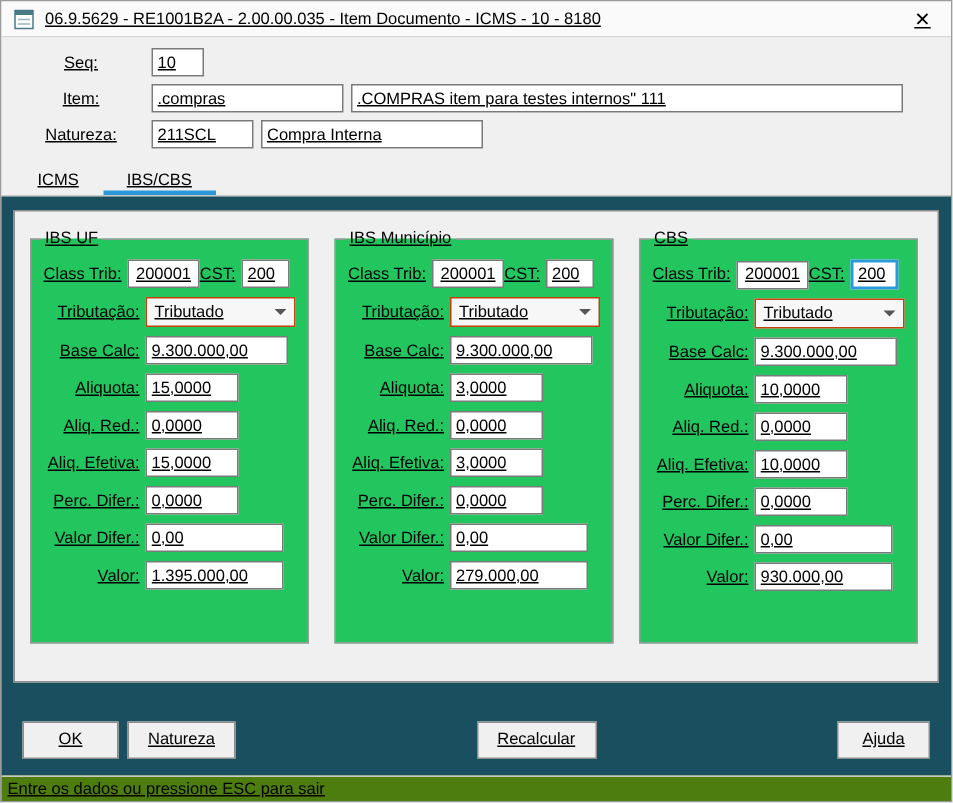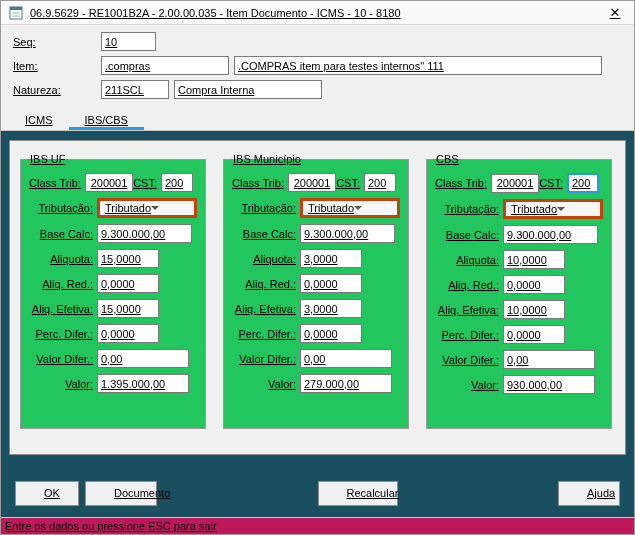--- a/index.html
+++ b/index.html
@@ -15,23 +15,23 @@
 
   
   .titlebar { height:24px; flex:0 0 24px; background:#fafafa; border-bottom:1px solid #d6d6d6; display:flex; align-items:center; padding:0 8px; }
   .app-icon { width:14px; height:14px; flex:0 0 14px; }
   .title-text { flex:1; margin-left:7px; font-size:11px; white-space:nowrap; overflow:hidden; }
   .close-btn { width:22px; height:22px; border:none; background:transparent; font-size:13px; line-height:22px; text-align:center; padding:0; cursor:default; font-family:inherit; }
 
   
   .form-area { flex:0 0 80px; padding:7px 12px 0 12px; background:#f0f0f0; }
   .form-row { display:flex; align-items:center; margin-bottom:5px; }
-  .form-label { width:88px; text-align:left; padding-right:6px; white-space:nowrap; }
+  .form-label { width:88px; text-align:center; padding-right:6px; white-space:nowrap; }
   input { height:19px; border:1px solid #7a7a7a; background:#fff; font-family:inherit; font-size:11px; padding:0 3px; }
-  .in-seq { width:55px; }
+  .in-seq { width:35px; }
   .in-item-code { width:128px; margin-right:5px; }
   .in-item-desc { width:368px; }
   .in-nat-code { width:68px; margin-right:5px; }
   .in-nat-desc { width:148px; }
 
   
   .tabs { flex:0 0 26px; display:flex; align-items:flex-end; padding-left:8px; background:#f0f0f0; border-bottom:1px solid #c9c9c9; }
   .tab { padding:5px 16px 4px 16px; cursor:default; position:relative; }
   .tab.active { border-bottom:3px solid #2b9ad8; padding-bottom:1px; }
 
@@ -45,34 +45,34 @@
   .g-label { width:70px; text-align:right; padding-right:4px; white-space:nowrap; }
   .lbl-ct { width:58px; }
   .lbl-cst { width:28px; }
   .in-ct { width:48px;text-align:center; }
   .in-cst { width:32px; }
   .in-cst.focused { border:2px solid #2b9ad8; height:20px; }
   .in-base { width:95px; }
   .in-num { width:62px; }
   .in-valor { width:92px; }
 
-  .select { width:100px; height:20px; border:3px solid #c2410c; background:#f7f7f7; display:flex; align-items:center; justify-content:flex-start; padding:0 5px; cursor:default; }
+  .select { width:100px; height:20px; border:1px solid #c2410c; background:#f7f7f7; display:flex; align-items:center; justify-content:space-between; padding:0 5px; cursor:default; }
   .select .chev { width:0; height:0; border-left:4px solid transparent; border-right:4px solid transparent; border-top:4px solid #555; }
 
   
   .button-bar { margin-top:auto; flex:0 0 38px; display:flex; align-items:center; padding:0 14px 10px 14px; gap:6px; }
-  .btn { height:25px; background:#f0f0f0; border:1px solid #8d8d8d; font-family:inherit; font-size:11px; padding:0 28px; cursor:default; }
+  .btn { height:25px; background:#f0f0f0; border:1px solid #8d8d8d; font-family:inherit; font-size:11px; padding:0 10px; cursor:default; }
   .btn-ok { width:64px; }
   .btn-cancel { width:72px; }
   .btn-recalc { width:80px; }
   .btn-help { width:62px; }
   .spacer { flex:1; }
 
   
-  .statusbar { flex:0 0 17px; background:#be185d; border-top:1px solid #c9c9c9; padding:2px 4px 0 4px; overflow:hidden; white-space:nowrap; }
+  .statusbar { flex:0 0 17px; background:#4d7c0f; border-top:1px solid #c9c9c9; padding:2px 4px 0 4px; overflow:hidden; white-space:nowrap; }
 </style>
 </head>
 <body>
 
 <div class="window">
 
   <div class="titlebar">
     <svg class="app-icon" viewBox="0 0 14 14">
       <rect x="1" y="1" width="12" height="12" fill="#ffffff" stroke="#4a7a8a" stroke-width="1"></rect>
       <rect x="1" y="1" width="12" height="3" fill="#4a7a8a"></rect>
@@ -240,21 +240,21 @@
         <div class="g-row">
           <span class="g-label">Valor:</span>
           <input class="in-valor" value="930.000,00" style="">
         </div>
       </fieldset>
 
     </div>
 
     <div class="button-bar">
       <button class="btn btn-ok">OK</button>
-      <button class="btn btn-cancel">Documento</button>
+      <button class="btn btn-cancel">Natureza</button>
       <div class="spacer"></div>
       <button class="btn btn-recalc">Recalcular</button>
       <div class="spacer"></div>
       <button class="btn btn-help">Ajuda</button>
     </div>
   </div>
 
   <div class="statusbar">
     <span>Entre os dados ou pressione ESC para sair</span>
   </div>

